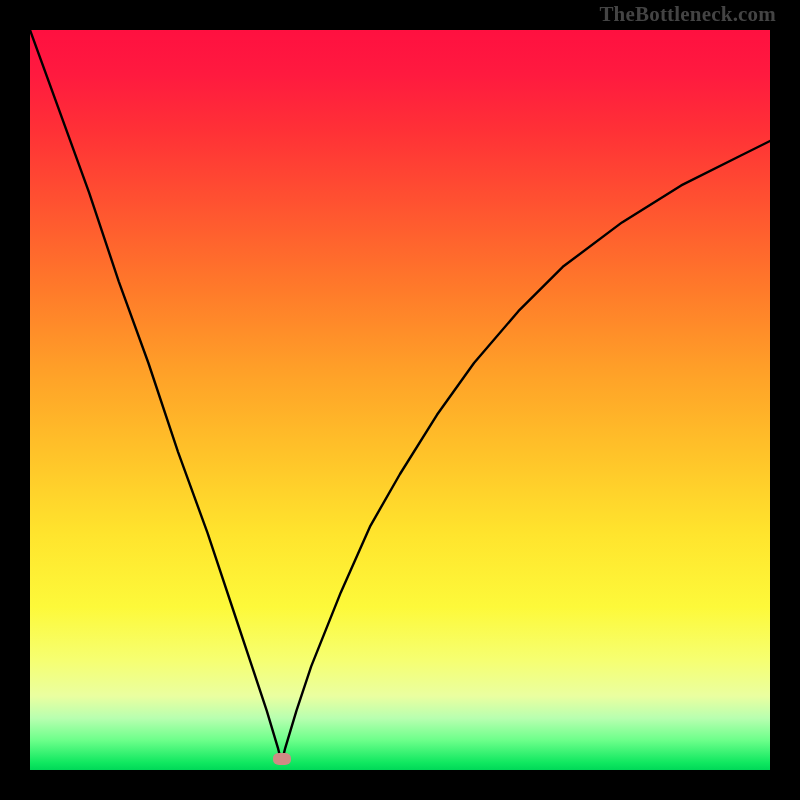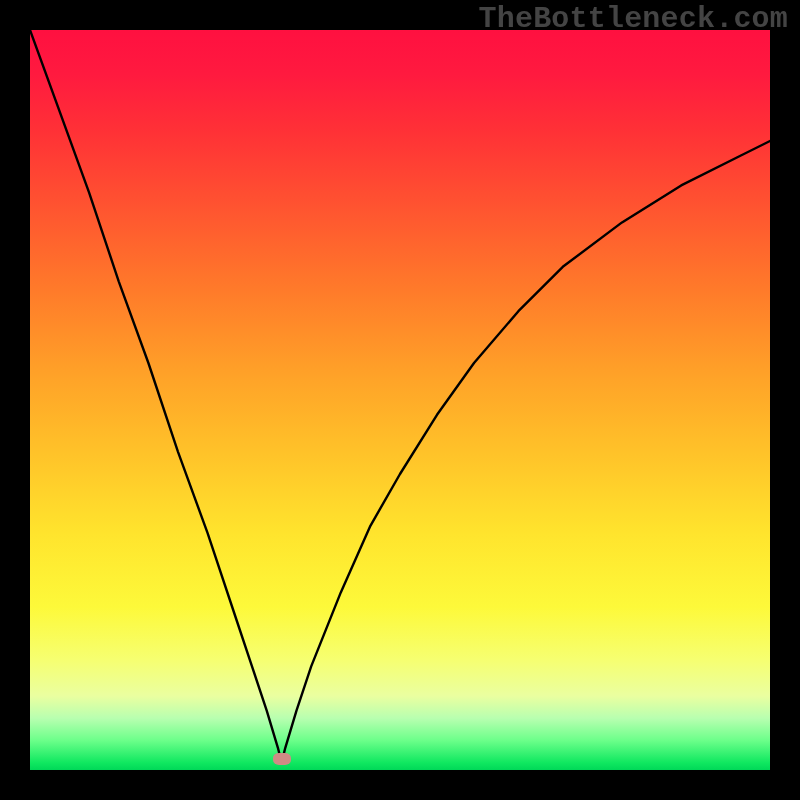--- a/index.html
+++ b/index.html
@@ -6,24 +6,24 @@
   html, body { width: 800px; height: 800px; overflow: hidden; }
   .outer {
     width: 800px;
     height: 800px;
     background: #000;
     position: relative;
   }
   .watermark {
     position: absolute;
     top: 2px;
-    right: 12px;
+    right: 24px;
     color: #444;
-    font-family: Liberation Mono, monospace;
-    font-size: 30px;
+    font-family: Liberation Serif, serif;
+    font-size: 21px;
     font-weight: bold;
     letter-spacing: 0.2px;
     z-index: 5;
   }
   .plot {
     position: absolute;
     left: 30px;
     top: 30px;
     width: 740px;
     height: 740px;

